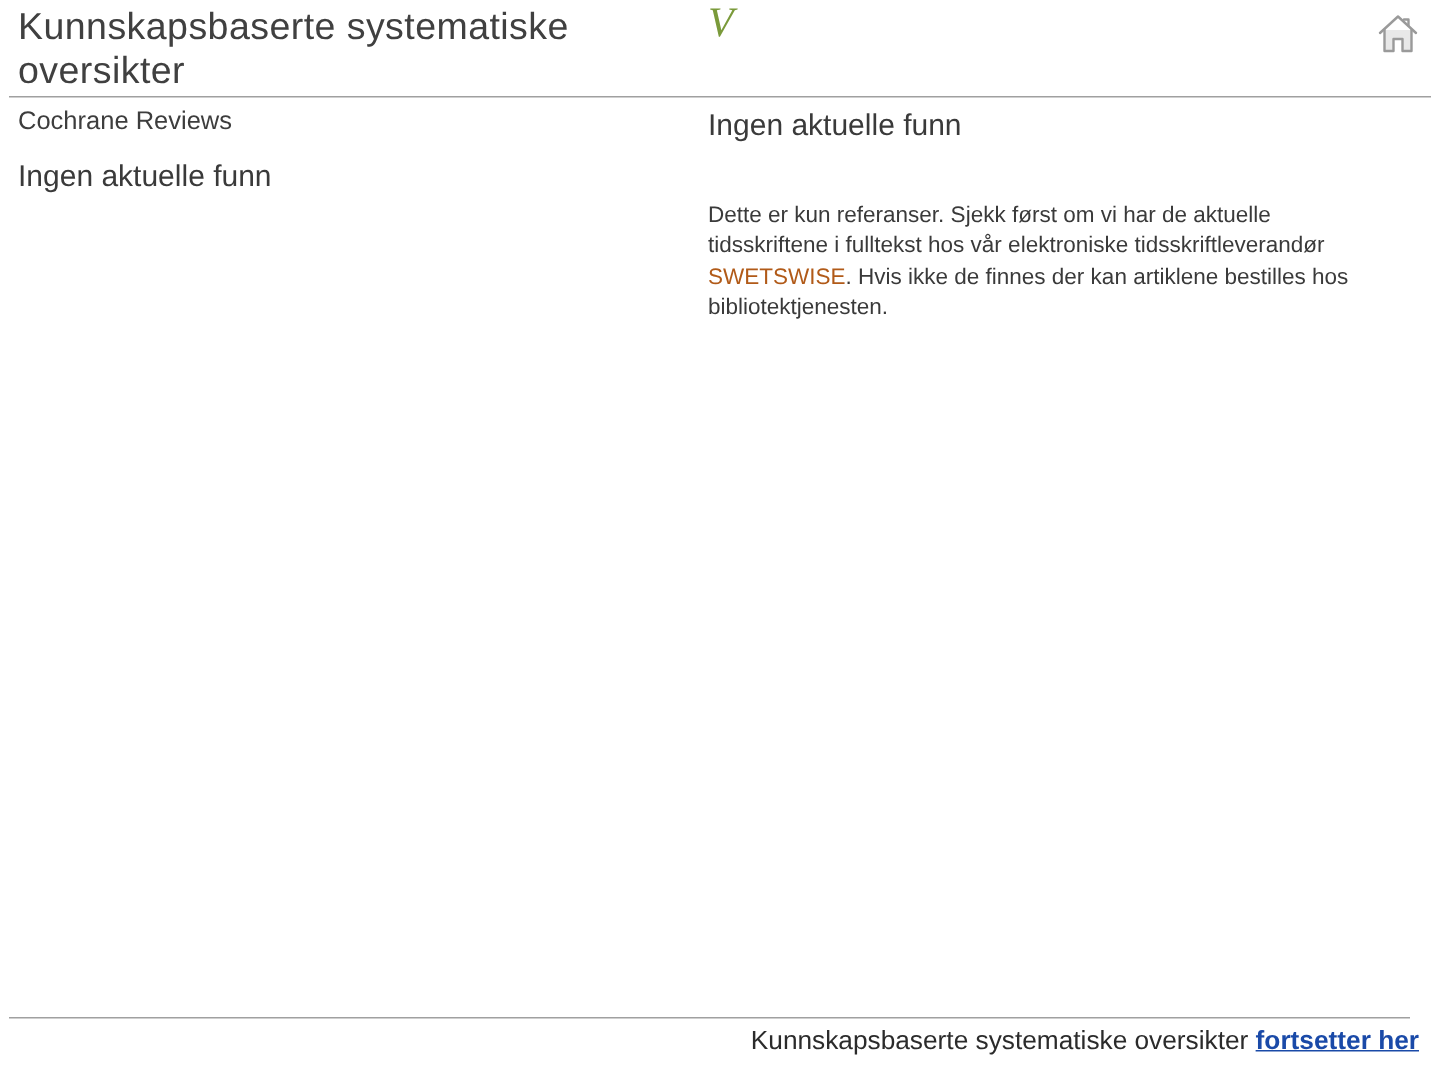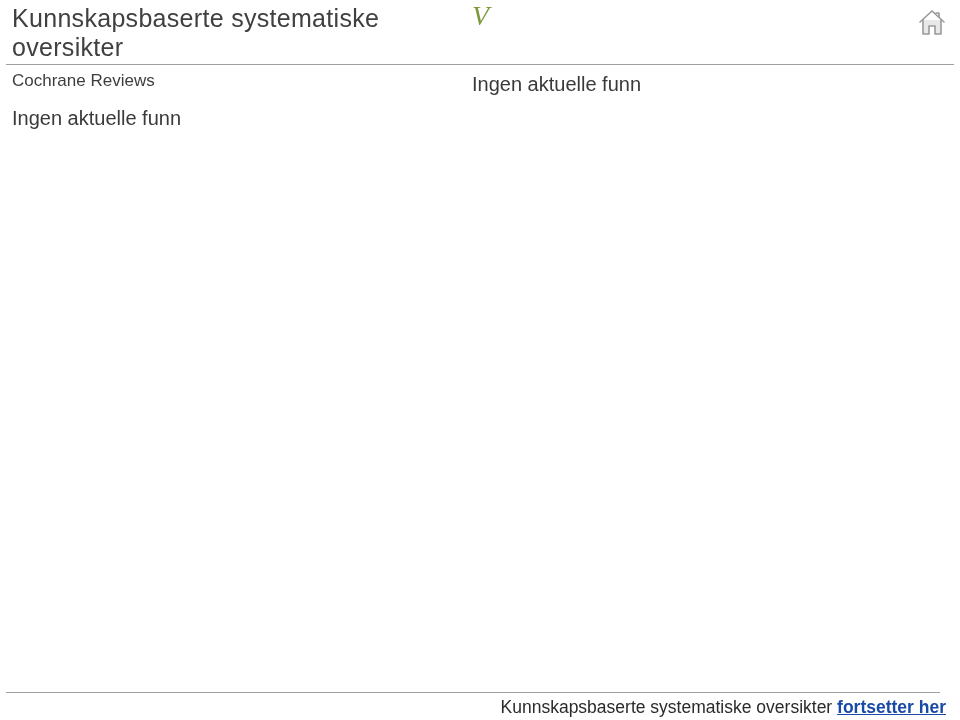--- a/index.html
+++ b/index.html
@@ -79,21 +79,21 @@
     .sw-link {
       color: #b15a18;
       text-decoration: none;
       font-weight: 400;
     }
     .footer {
       position: absolute;
       left: 0;
       right: 0;
       bottom: 0;
-      padding: 0 14px 2px 0;
+      padding: 0 14px 16px 0;
       text-align: right;
     }
     .footer-divider {
       border: none;
       border-top: 1px solid #a0a0a0;
       margin: 0 6px 4px 6px;
     }
     .footer-text {
       font-size: 17.5px;
       color: #2b2b2b;
@@ -124,20 +124,23 @@
 
 <hr class="divider">
 
 <div class="columns">
   <div class="col">
     <div class="col-heading">Cochrane Reviews</div>
     <div class="col-body">Ingen aktuelle funn</div>
   </div>
   <div class="col">
     <div class="col-body">Ingen aktuelle funn</div>
+    <div class="note">
+      <span>Dette er kun referanser. Sjekk først om vi har de aktuelle tidsskriftene i fulltekst hos vår elektroniske tidsskriftleverandør </span><a href="#" class="sw-link">SWETSWISE</a><span>. Hvis ikke de finnes der kan artiklene bestilles hos bibliotektjenesten.</span>
+    </div>
   </div>
 </div>
 
 <div class="footer">
   <hr class="footer-divider">
   <span class="footer-text">
     <span>Kunnskapsbaserte systematiske oversikter </span><a href="#" class="footer-link">fortsetter her</a>
   </span>
 </div>
 

